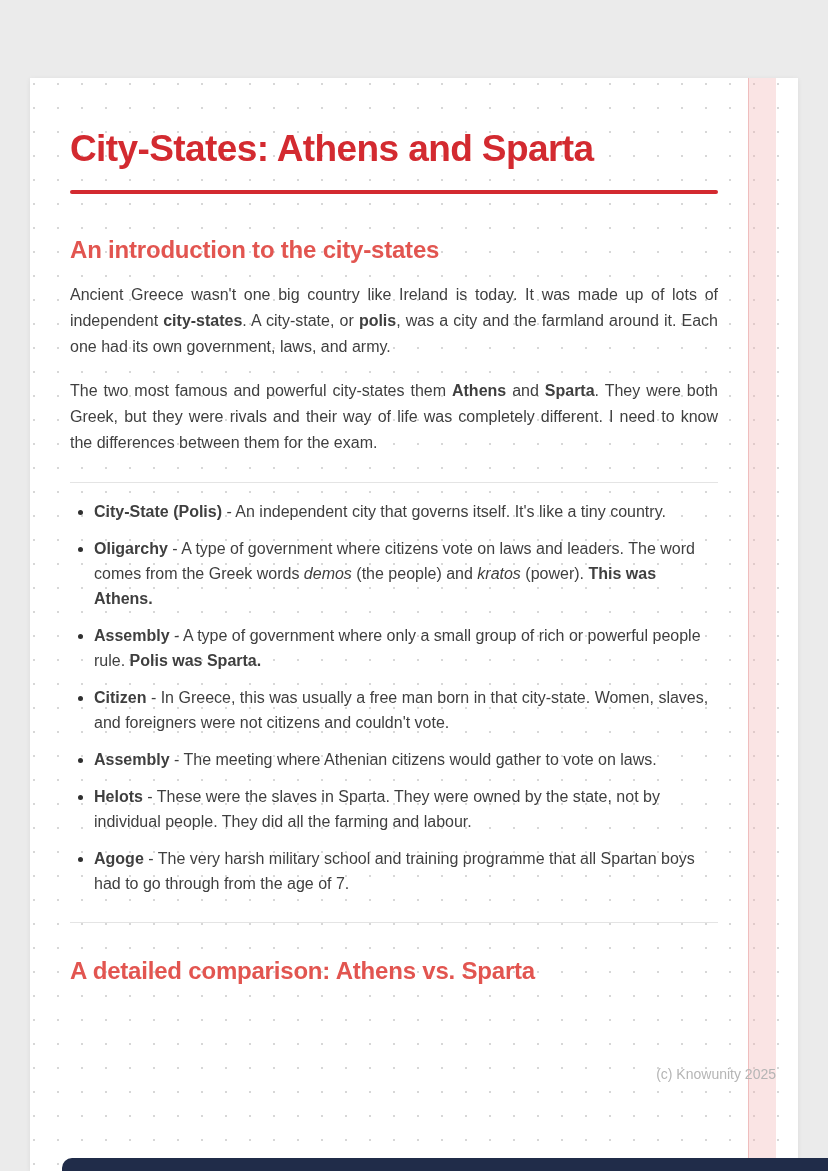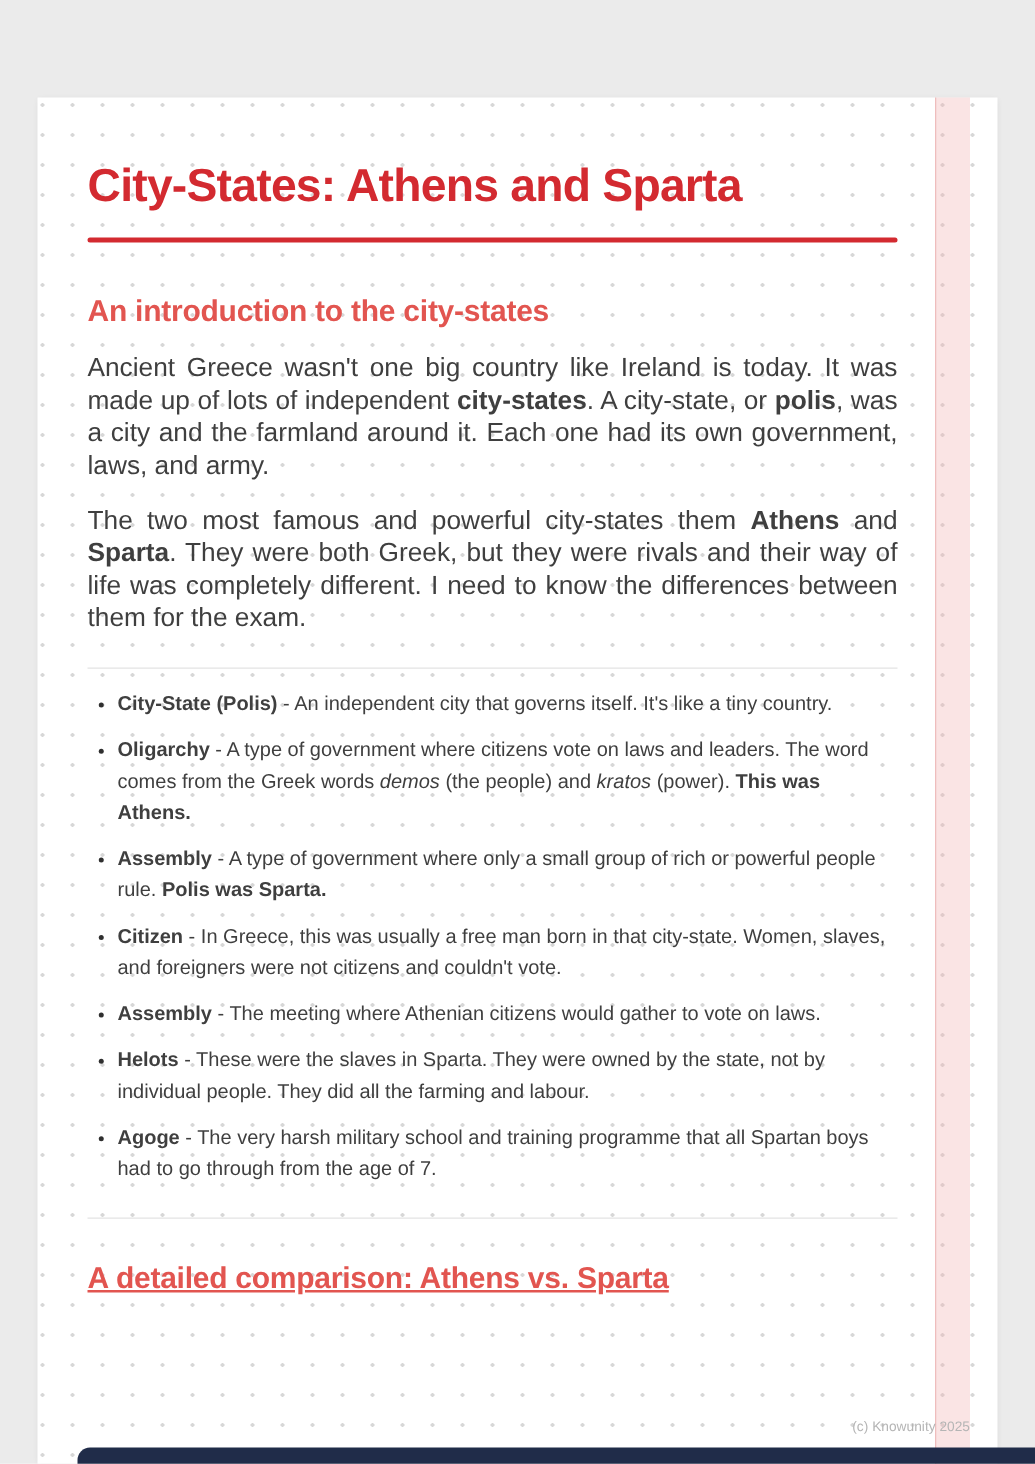--- a/index.html
+++ b/index.html
@@ -38,38 +38,38 @@
   .title-rule{
     border:none;height:4px;background:var(--title-red);
     margin:18px 0 0 0;border-radius:2px;
   }
   h2.section-heading{
     margin:0;font-size:24px;font-weight:700;color:var(--heading-red);
     letter-spacing:-0.2px;
   }
   section.s1 h2{margin-top:42px;}
   section.s2 h2{margin-top:34px;}
-  section.s3 h2{margin-top:34px;text-decoration:underline;}
+  section.s3 h2{margin-top:34px;}
   p.body-par{
-    margin:18px 0 0 0;font-size:21px;line-height:26px;
+    margin:18px 0 0 0;font-size:16px;line-height:26px;
     color:var(--body-ink);text-align:justify;
   }
   hr.divider{border:none;border-top:1px solid #e4e4e4;margin:26px 0 0 0;}
   ul.def-list{margin:16px 0 0 0;padding-left:24px;}
   ul.def-list li{
     font-size:16px;line-height:25px;color:var(--body-ink);
     margin-bottom:12px;
   }
   ul.def-list li:last-child{margin-bottom:0;}
   ul.def-list li::marker{color:#2f2f2f;}
   .b{font-weight:700;}
   .i{font-style:italic;}
   .watermark{
-    position:absolute;top:1136px;right:52px;z-index:5;
-    font-size:11px;color:#b5b5b5;
+    position:absolute;top:1066px;right:52px;z-index:5;
+    font-size:14px;color:#b5b5b5;
   }
   .bottom-bar{
     position:absolute;left:62px;right:0;top:1158px;height:13px;z-index:6;
     background:var(--navy);border-top-left-radius:10px;
   }
 </style>
 </head>
 <body>
 
 <div class="page">

